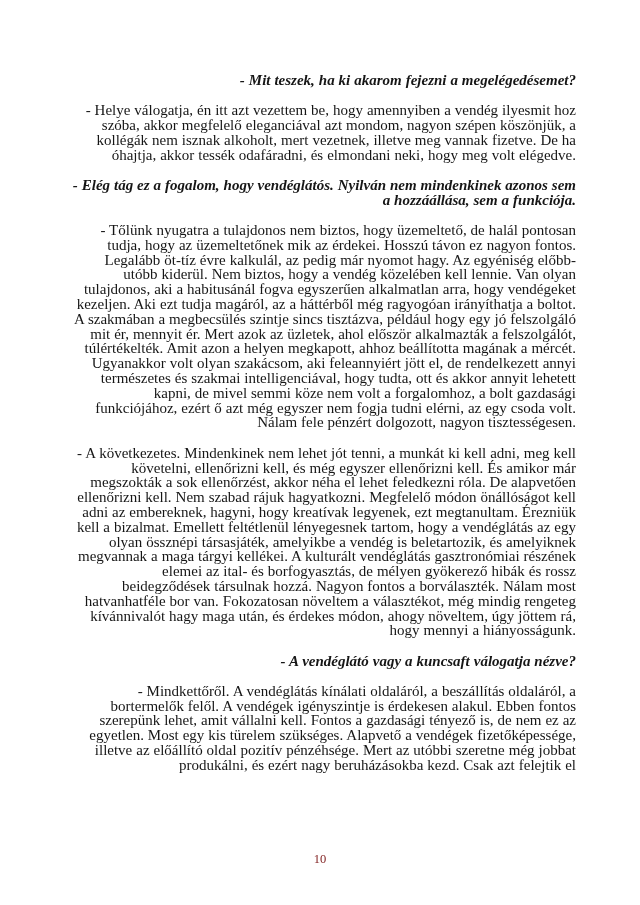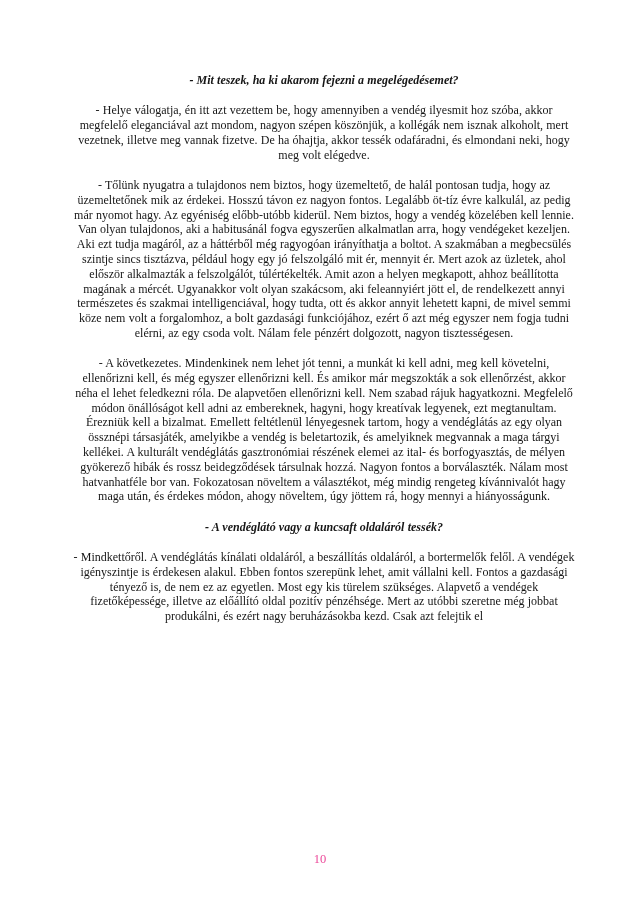--- a/index.html
+++ b/index.html
@@ -17,46 +17,47 @@
     color: #161616;
   }
   .content {
     position: absolute;
     top: 73px;
     left: 72px;
     width: 504px;
   }
   .content p {
     margin: 0 0 15.5px 0;
-    font-size: 12px;
+    font-size: 15px;
     line-height: 14.8px;
-    text-align: center;
+    text-align: right;
     word-spacing: 0.2px;
   }
   .content p.q {
     font-weight: bold;
     font-style: italic;
   }
   .footer {
     position: absolute;
     top: 852px;
     left: 0;
     width: 100%;
     text-align: center;
     font-size: 12.5px;
     line-height: 15px;
-    color: #ec4899;
+    color: #7f1d1d;
   }
 </style>
 </head>
 <body>
 
 <div class="page">
   <main class="content">
     <p class="q">- Mit teszek, ha ki akarom fejezni a megelégedésemet?</p>
     <p class="a">- Helye válogatja, én itt azt vezettem be, hogy amennyiben a vendég ilyesmit hoz szóba, akkor megfelelő eleganciával azt mondom, nagyon szépen köszönjük, a kollégák nem isznak alkoholt, mert vezetnek, illetve meg vannak fizetve. De ha óhajtja, akkor tessék odafáradni, és elmondani neki, hogy meg volt elégedve.</p>
+    <p class="q">- Elég tág ez a fogalom, hogy vendéglátós. Nyilván nem mindenkinek azonos sem a hozzáállása, sem a funkciója.</p>
     <p class="a">- Tőlünk nyugatra a tulajdonos nem biztos, hogy üzemeltető, de halál pontosan tudja, hogy az üzemeltetőnek mik az érdekei. Hosszú távon ez nagyon fontos. Legalább öt-tíz évre kalkulál, az pedig már nyomot hagy. Az egyéniség előbb-utóbb kiderül. Nem biztos, hogy a vendég közelében kell lennie. Van olyan tulajdonos, aki a habitusánál fogva egyszerűen alkalmatlan arra, hogy vendégeket kezeljen. Aki ezt tudja magáról, az a háttérből még ragyogóan irányíthatja a boltot. A szakmában a megbecsülés szintje sincs tisztázva, például hogy egy jó felszolgáló mit ér, mennyit ér. Mert azok az üzletek, ahol először alkalmazták a felszolgálót, túlértékelték. Amit azon a helyen megkapott, ahhoz beállította magának a mércét. Ugyanakkor volt olyan szakácsom, aki feleannyiért jött el, de rendelkezett annyi természetes és szakmai intelligenciával, hogy tudta, ott és akkor annyit lehetett kapni, de mivel semmi köze nem volt a forgalomhoz, a bolt gazdasági funkciójához, ezért ő azt még egyszer nem fogja tudni elérni, az egy csoda volt. Nálam fele pénzért dolgozott, nagyon tisztességesen.</p>
     <p class="a">- A következetes. Mindenkinek nem lehet jót tenni, a munkát ki kell adni, meg kell követelni, ellenőrizni kell, és még egyszer ellenőrizni kell. És amikor már megszokták a sok ellenőrzést, akkor néha el lehet feledkezni róla. De alapvetően ellenőrizni kell. Nem szabad rájuk hagyatkozni. Megfelelő módon önállóságot kell adni az embereknek, hagyni, hogy kreatívak legyenek, ezt megtanultam. Érezniük kell a bizalmat. Emellett feltétlenül lényegesnek tartom, hogy a vendéglátás az egy olyan össznépi társasjáték, amelyikbe a vendég is beletartozik, és amelyiknek megvannak a maga tárgyi kellékei. A kulturált vendéglátás gasztronómiai részének elemei az ital- és borfogyasztás, de mélyen gyökerező hibák és rossz beidegződések társulnak hozzá. Nagyon fontos a borválaszték. Nálam most hatvanhatféle bor van. Fokozatosan növeltem a választékot, még mindig rengeteg kívánnivalót hagy maga után, és érdekes módon, ahogy növeltem, úgy jöttem rá, hogy mennyi a hiányosságunk.</p>
-    <p class="q">- A vendéglátó vagy a kuncsaft oldaláról tessék?</p>
+    <p class="q">- A vendéglátó vagy a kuncsaft válogatja nézve?</p>
     <p class="a">- Mindkettőről. A vendéglátás kínálati oldaláról, a beszállítás oldaláról, a bortermelők felől. A vendégek igényszintje is érdekesen alakul. Ebben fontos szerepünk lehet, amit vállalni kell. Fontos a gazdasági tényező is, de nem ez az egyetlen. Most egy kis türelem szükséges. Alapvető a vendégek fizetőképessége, illetve az előállító oldal pozitív pénzéhsége. Mert az utóbbi szeretne még jobbat produkálni, és ezért nagy beruházásokba kezd. Csak azt felejtik el</p>
   </main>
   <footer class="footer">10</footer>
 </div>
 
 </body></html>

